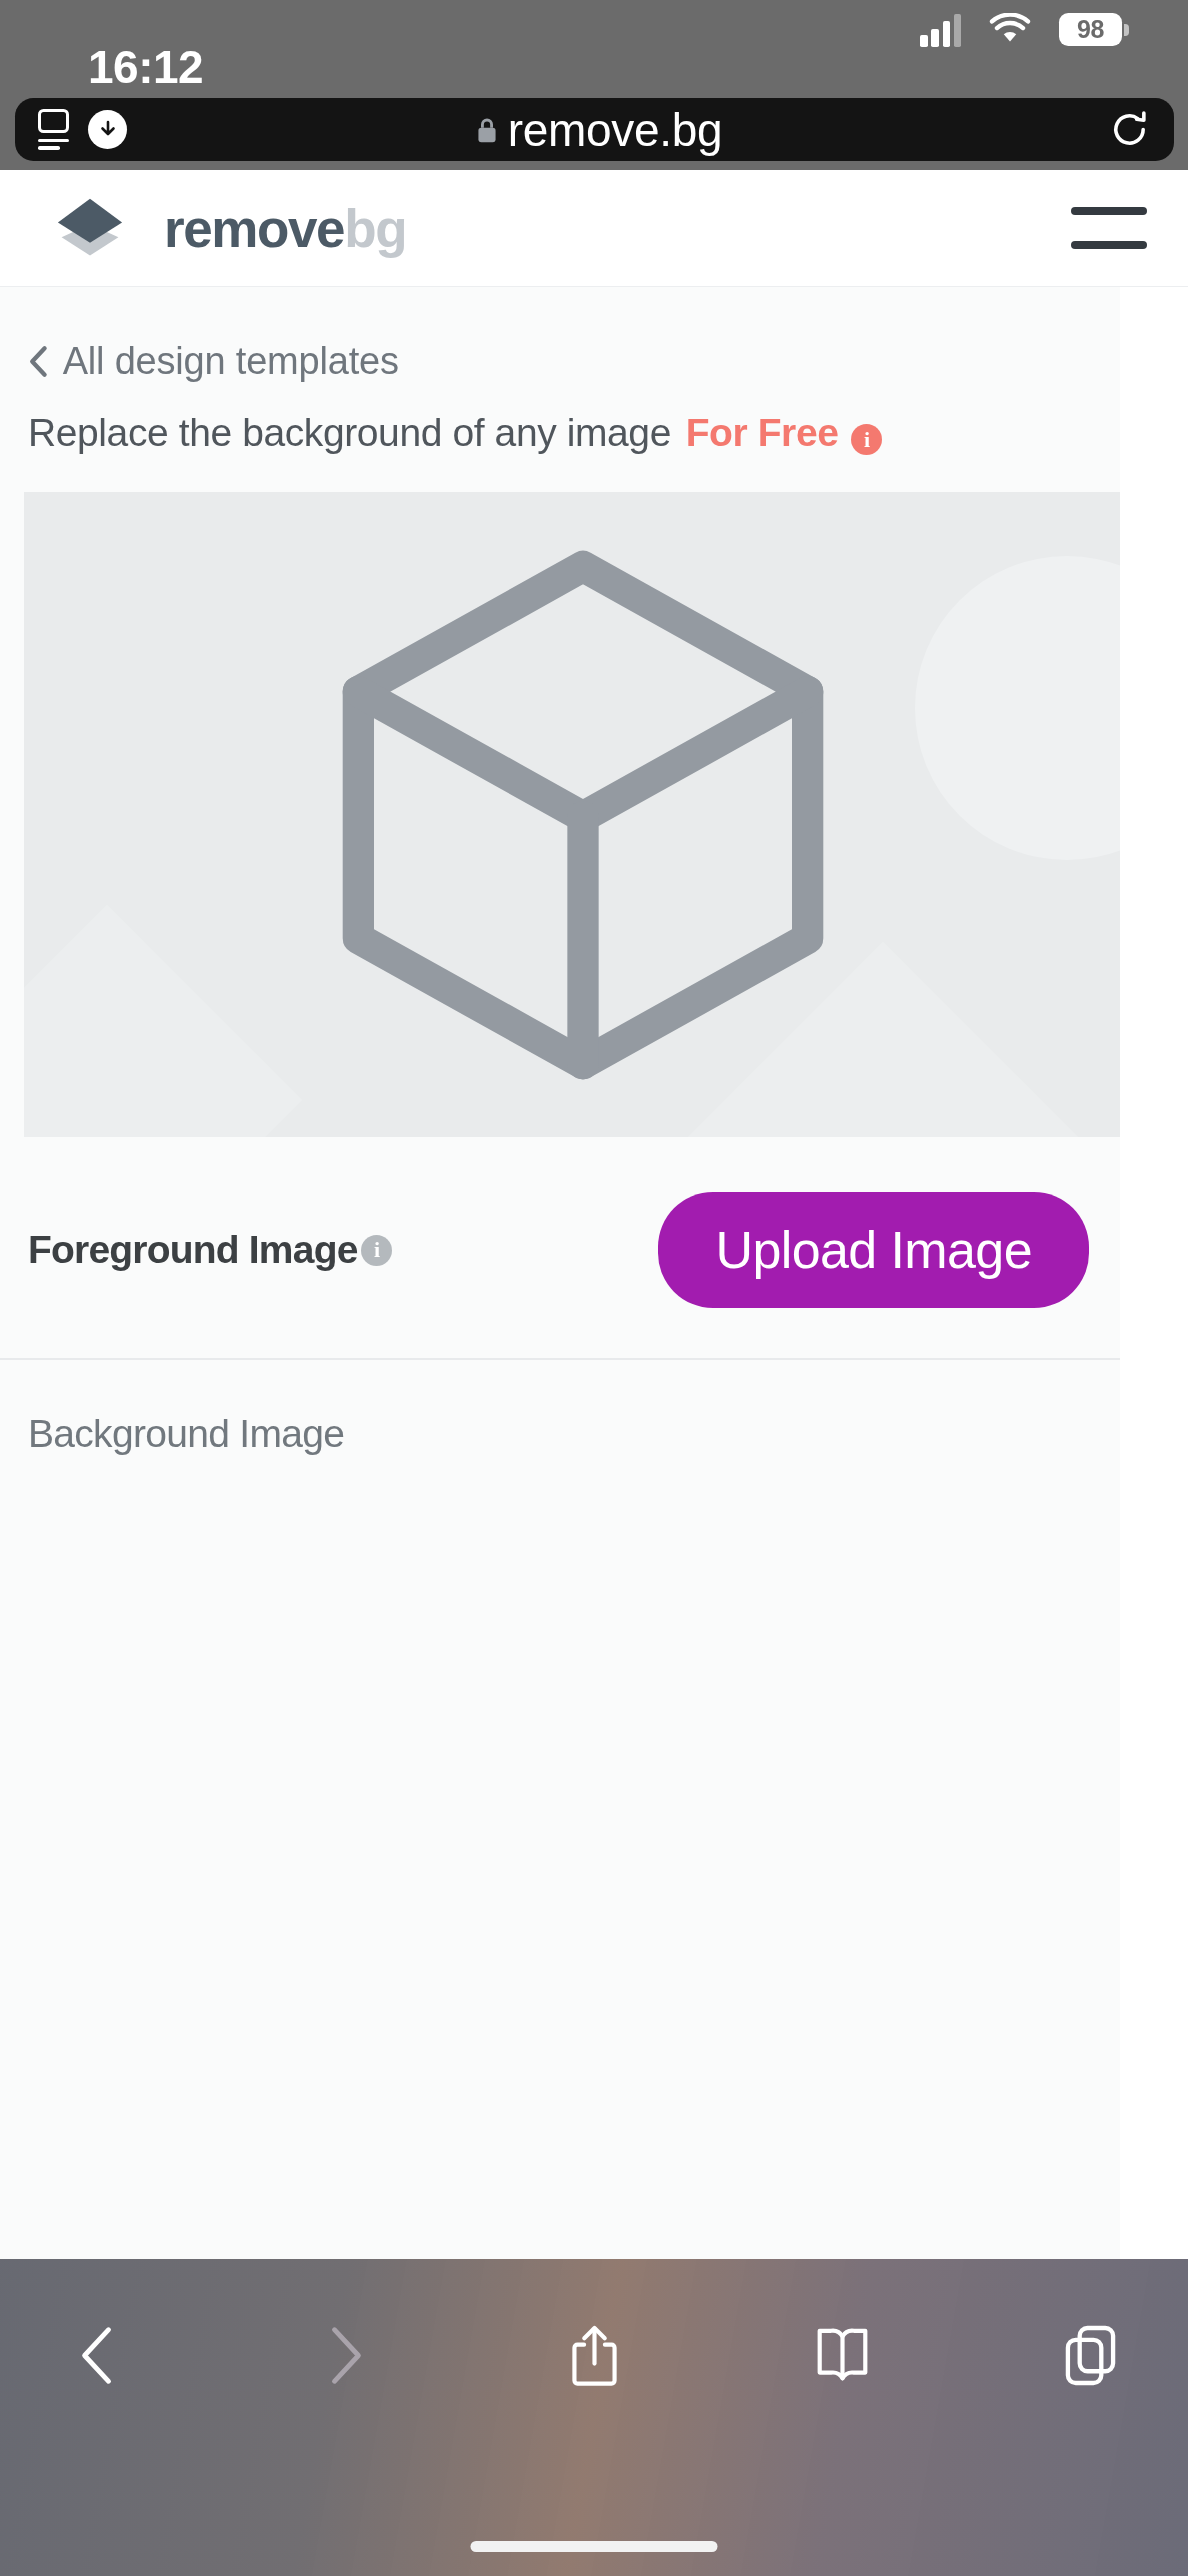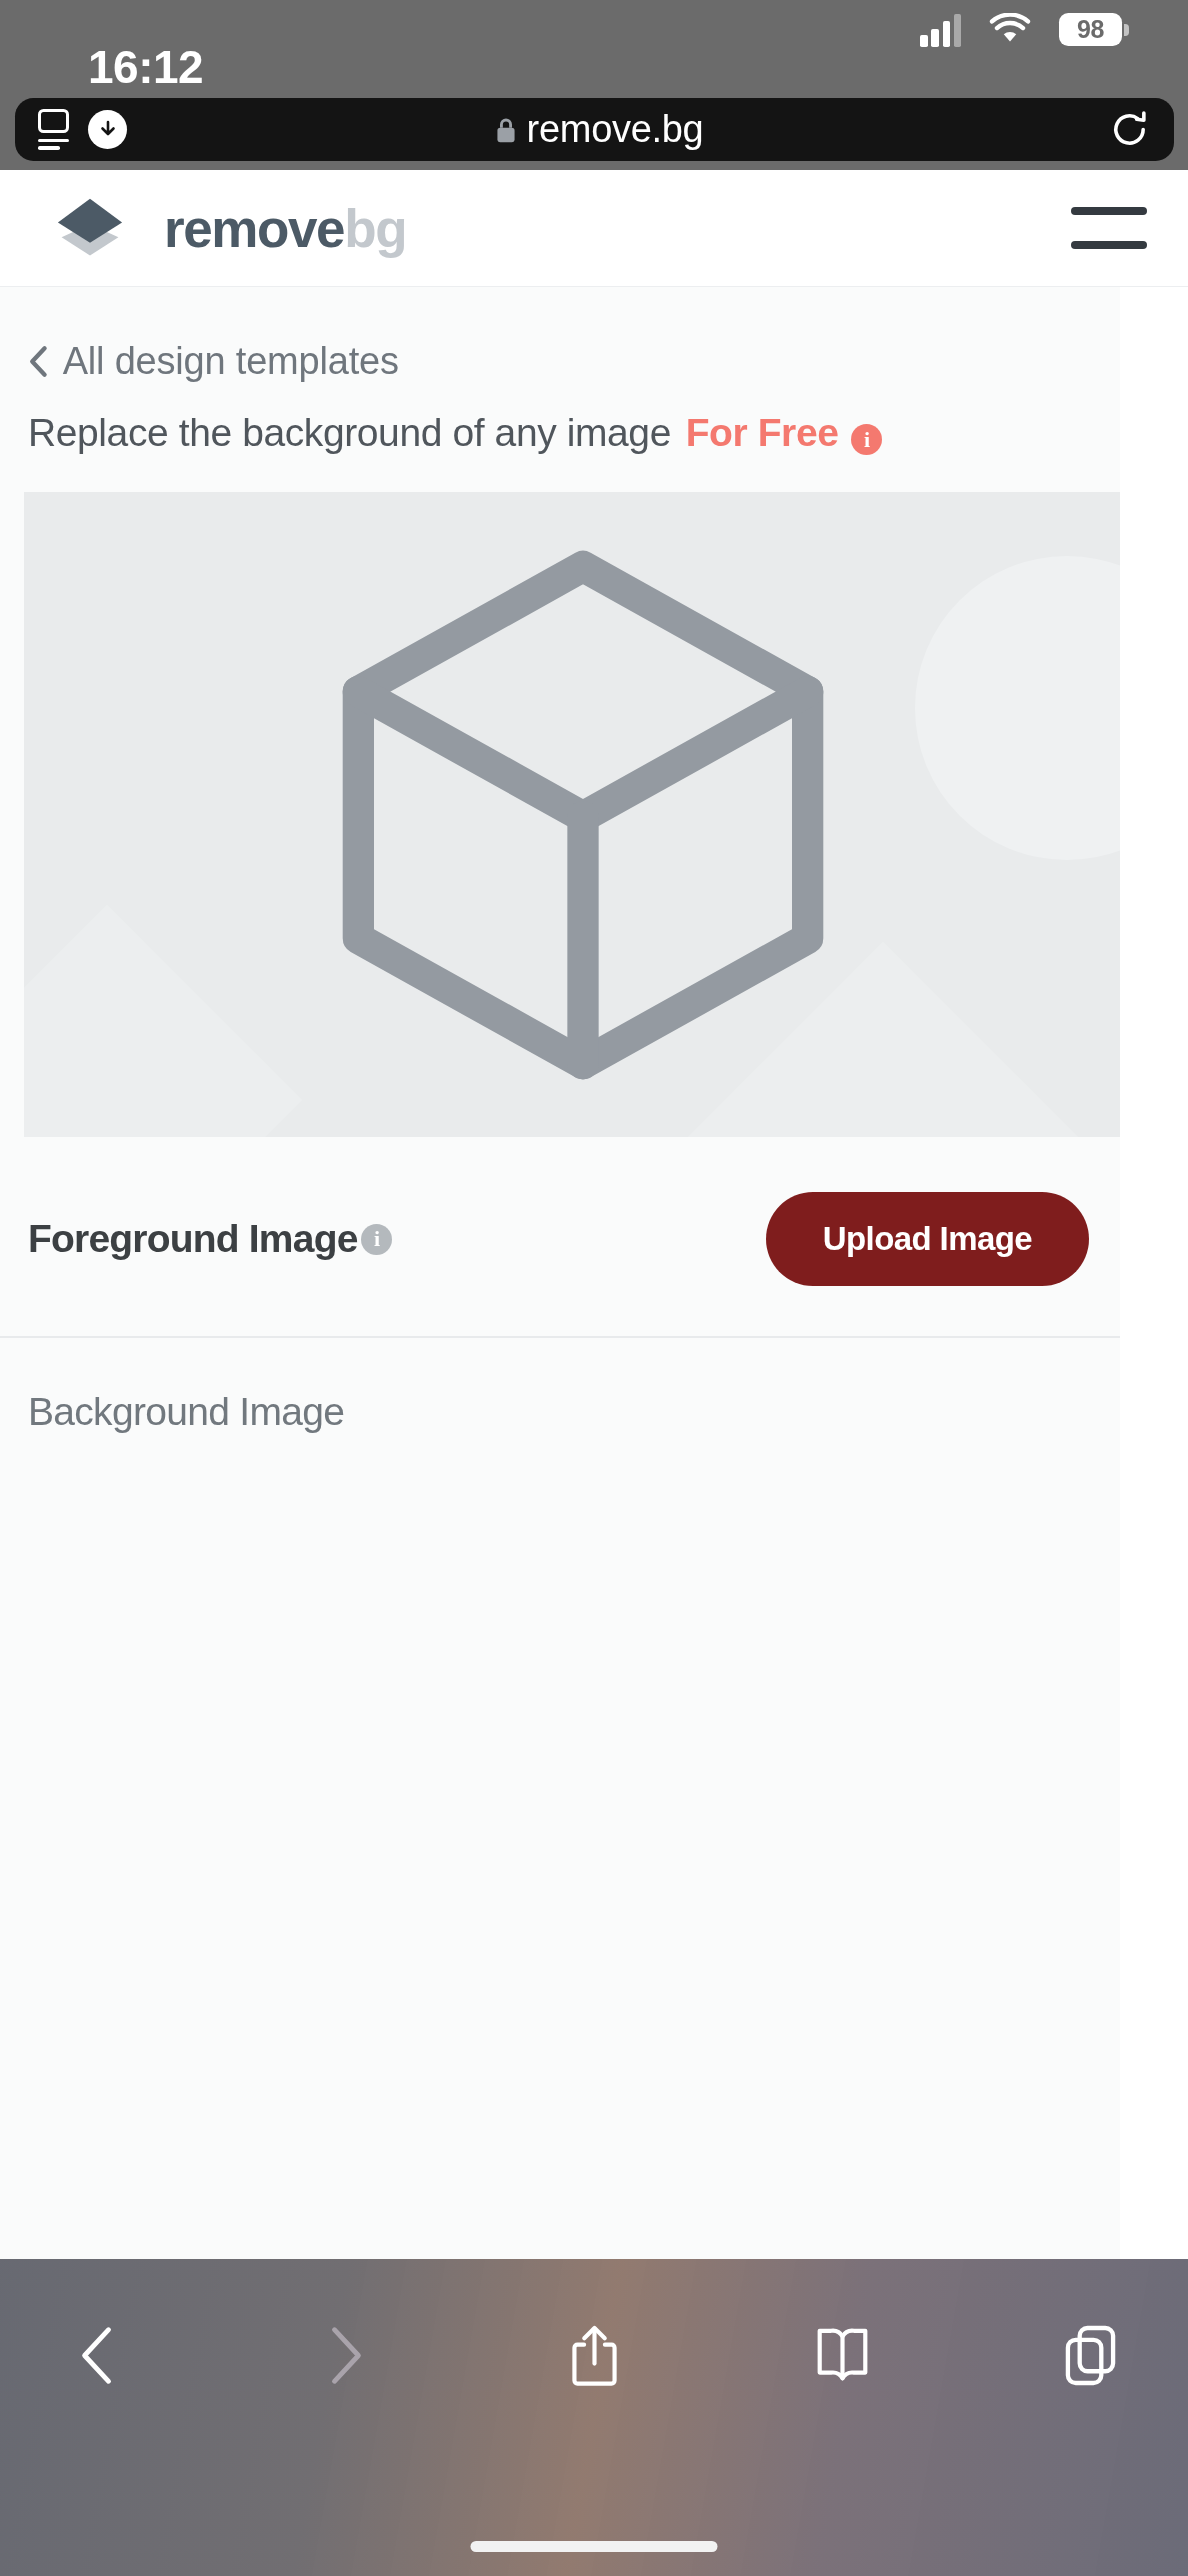--- a/index.html
+++ b/index.html
@@ -150,21 +150,21 @@
     flex: 1 1 auto;
     display: flex;
     align-items: center;
     justify-content: center;
     gap: 11px;
     margin-left: -37px;
   }
   .lock-icon { width: 20px; height: 26px; }
   .url-text {
     color: #ffffff;
-    font-size: 38px;
+    font-size: 46px;
     letter-spacing: -0.3px;
   }
 
   .reload-icon {
     margin-right: 24px;
     width: 41px; height: 41px;
     flex: 0 0 auto;
   }
 
   
@@ -318,24 +318,24 @@
   }
   .fg-label {
     display: flex;
     align-items: center;
     font-size: 39px;
     font-weight: bold;
     color: #3c4043;
     letter-spacing: -0.8px;
   }
   .upload-btn {
-    background: #7f1d1d;
+    background: #a21caf;
     color: #ffffff;
-    font-size: 33px;
-    font-weight: bold;
+    font-size: 52px;
+    font-weight: normal;
     letter-spacing: -0.6px;
     border: none;
     border-radius: 55px;
     padding: 28px 57px;
     font-family: "Liberation Sans", sans-serif;
   }
 
   .divider {
     height: 1.8px;
     background: #e8eaec;

